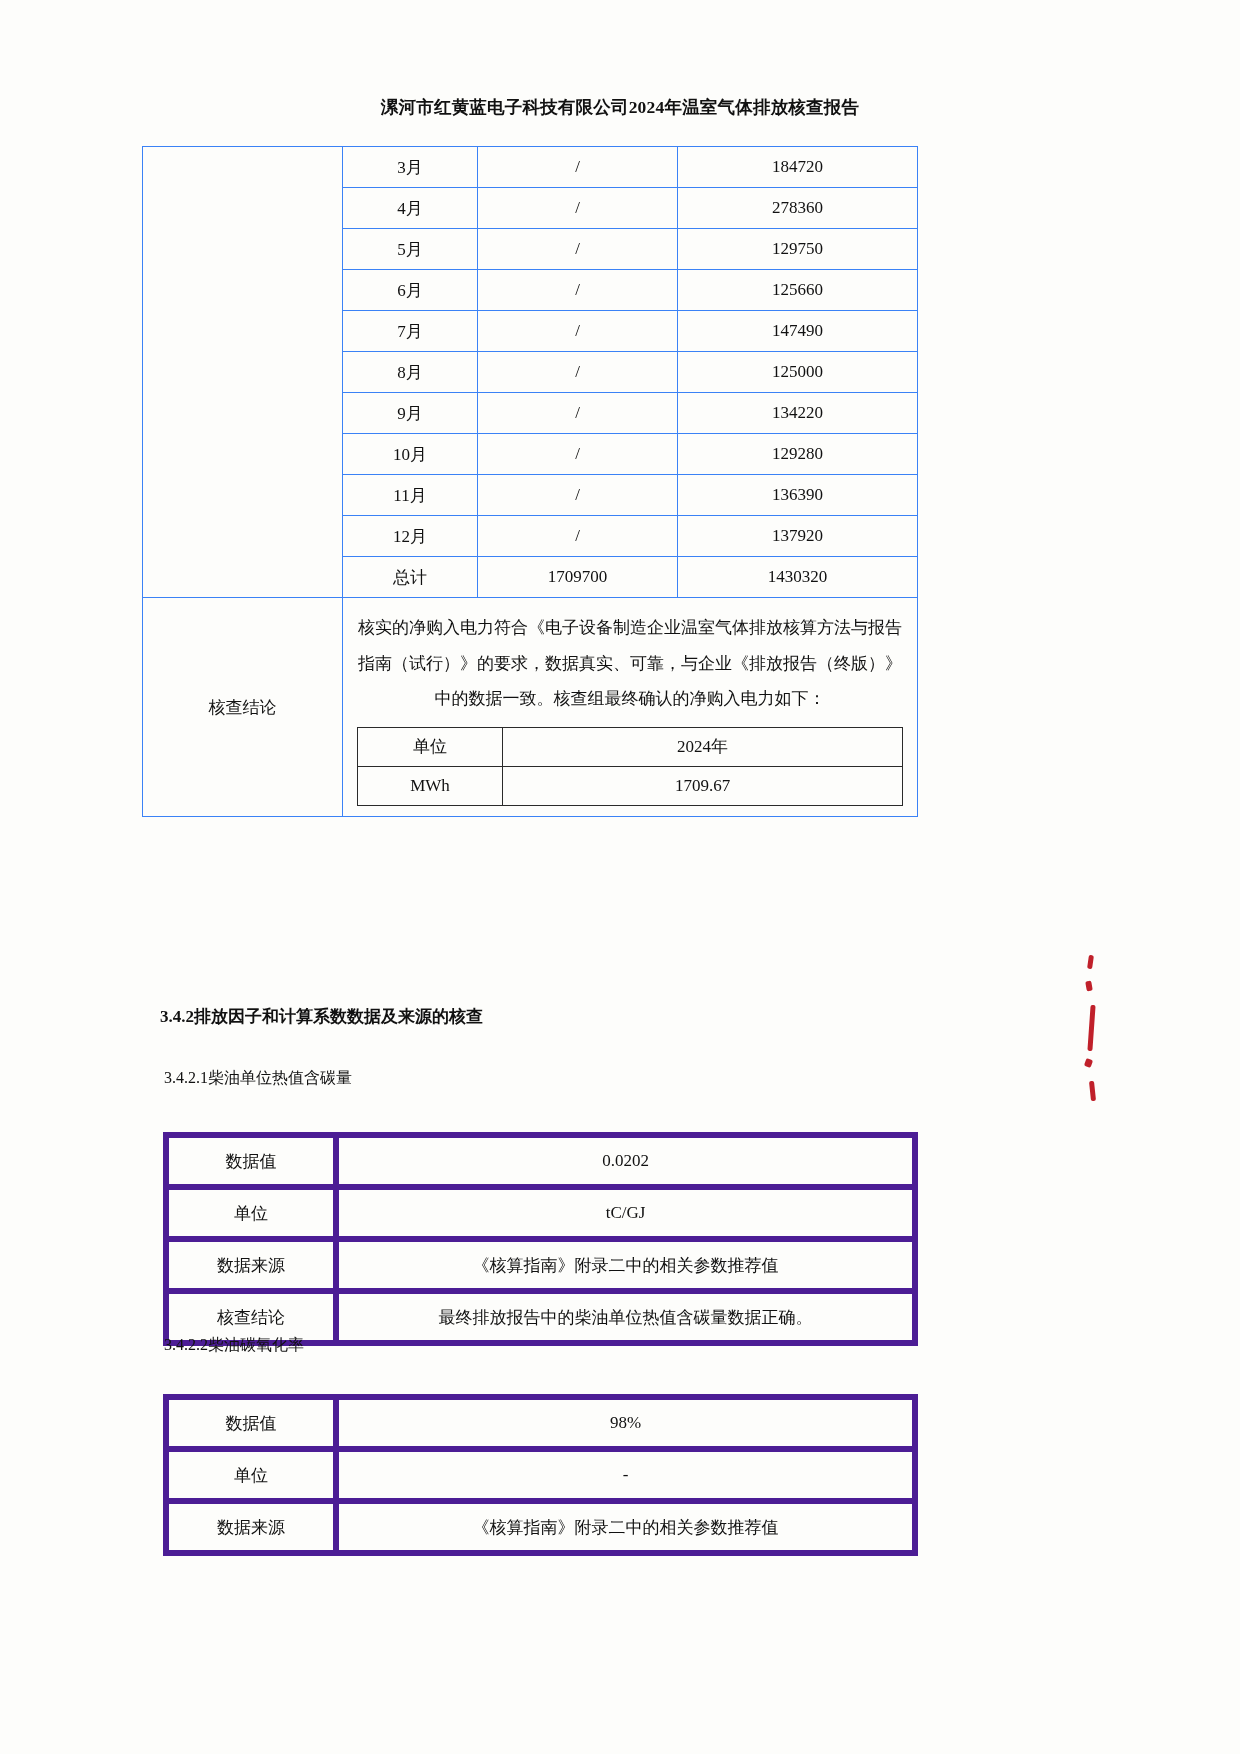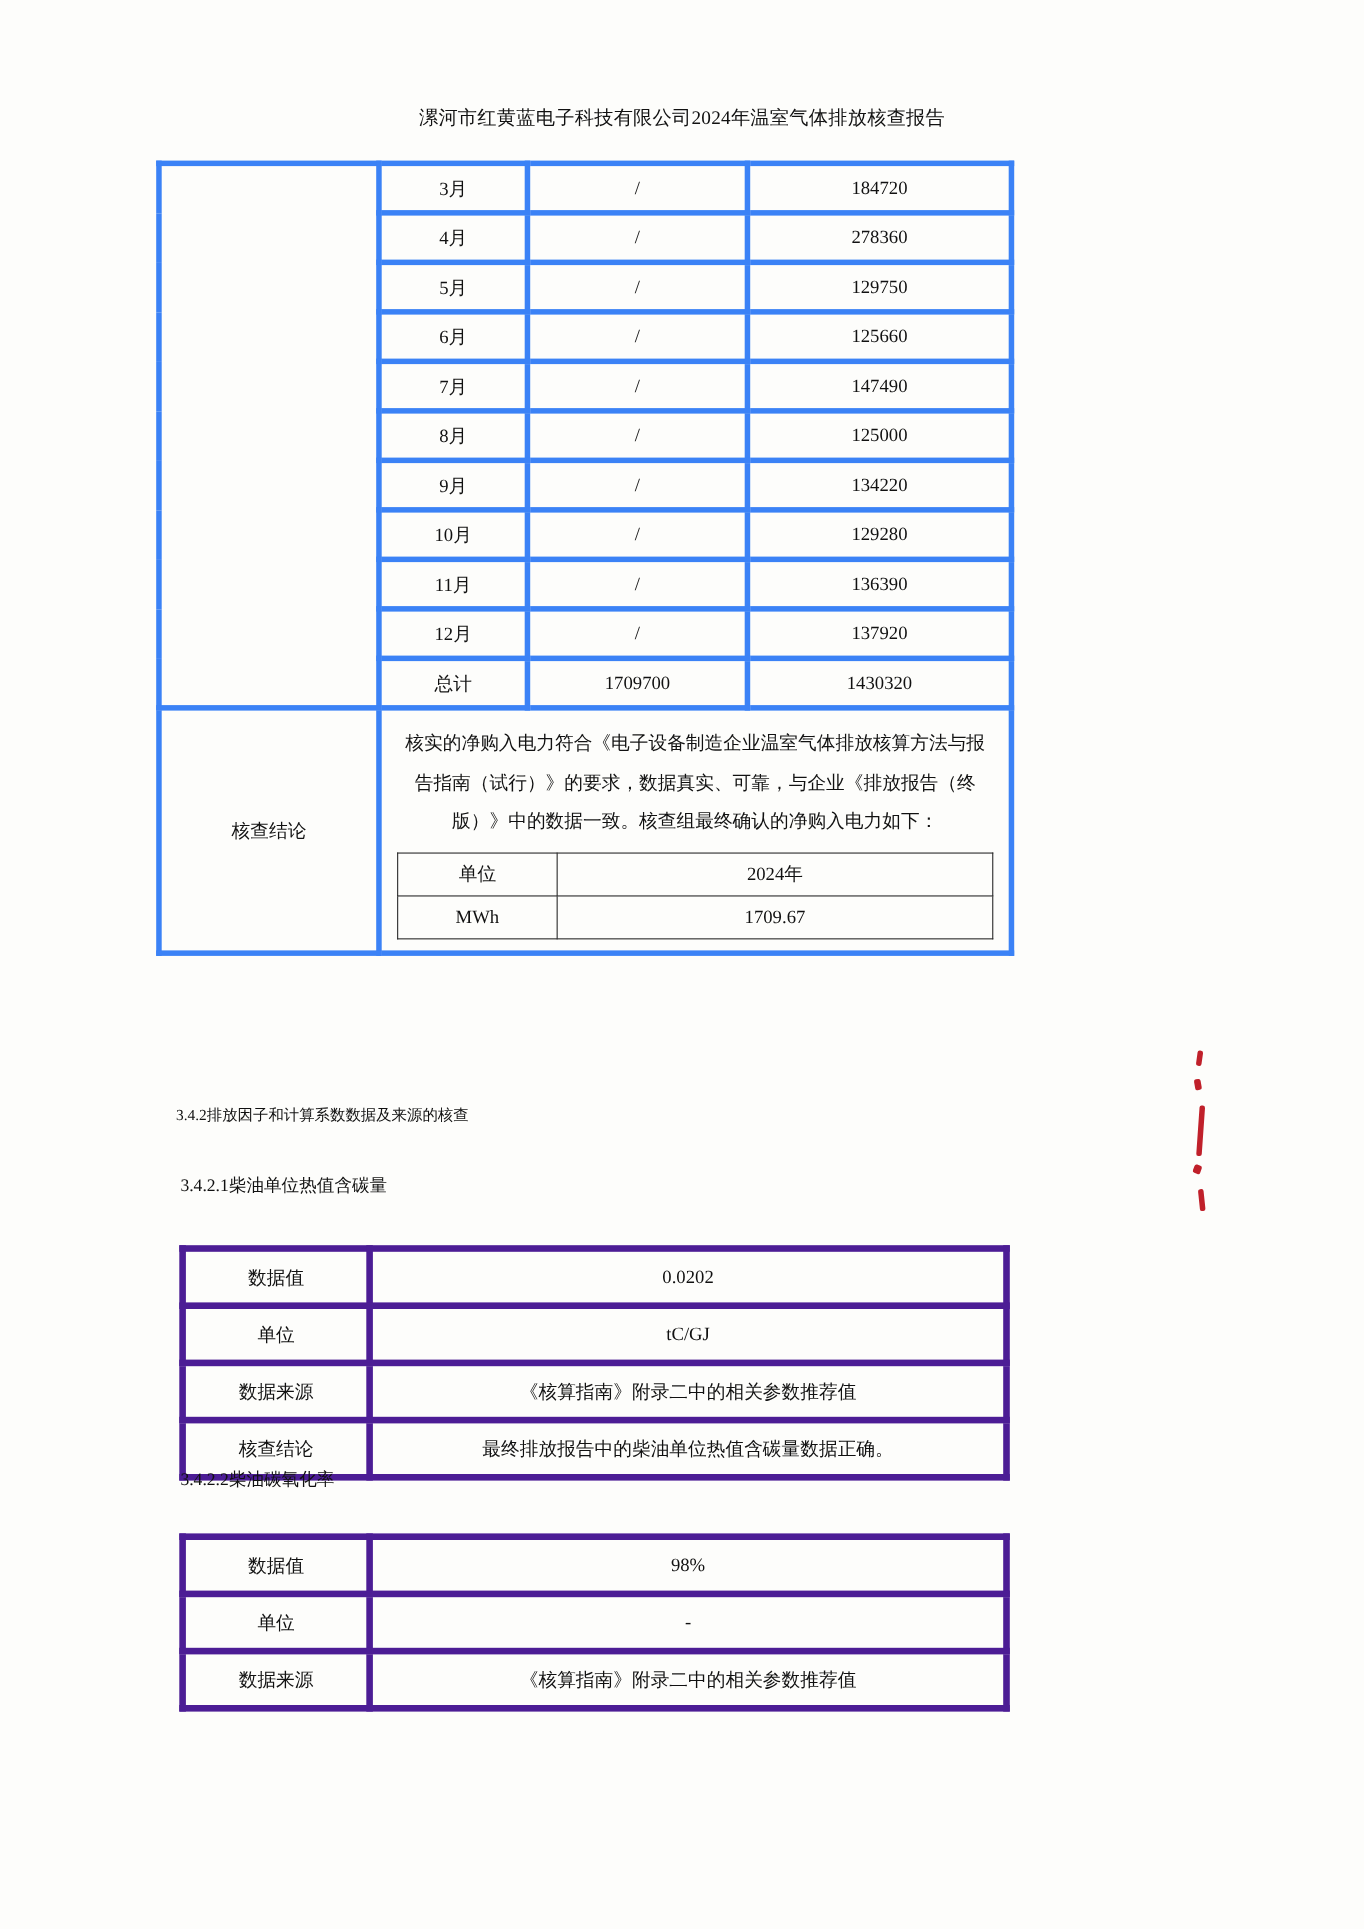--- a/index.html
+++ b/index.html
@@ -22,21 +22,21 @@
     height: 1754px;
     background: #fdfdfb;
   }
   .header-title {
     position: absolute;
     top: 95px;
     left: 0;
     width: 1240px;
     text-align: center;
     font-size: 17.5px;
-    font-weight: normal;
+    font-weight: bold;
     letter-spacing: 0.2px;
   }
   .page-number {
     position: absolute;
     top: 1395px;
     left: 0;
     width: 1240px;
     text-align: center;
     font-size: 16px;
   }
@@ -46,21 +46,21 @@
     border-collapse: collapse;
     table-layout: fixed;
   }
   .t-main {
     position: absolute;
     left: 142px;
     top: 146px;
     width: 775px;
   }
   .t-main td {
-    border: 5px solid #3b82f6;
+    border: 1px solid #3b82f6;
     font-size: 17px;
     text-align: center;
     vertical-align: middle;
     height: 40px;
     padding: 0;
   }
   .c-label { width: 200px; }
   .c-month { width: 135px; }
   .c-mid   { width: 200px; }
   .c-val   { width: 240px; }
@@ -87,22 +87,22 @@
     height: 38px;
     font-size: 17px;
     text-align: center;
   }
   .inner-c1 { width: 145px; }
 
   
   .h3 {
     position: absolute;
     left: 160px;
-    font-size: 14px;
-    font-weight: normal;
+    font-size: 17px;
+    font-weight: bold;
   }
   .h4 {
     position: absolute;
     left: 164px;
     font-size: 16px;
   }
   #heading-342 { top: 1005px; }
   #heading-3421 { top: 1068px; }
   #heading-3422 { top: 1335px; }
 

